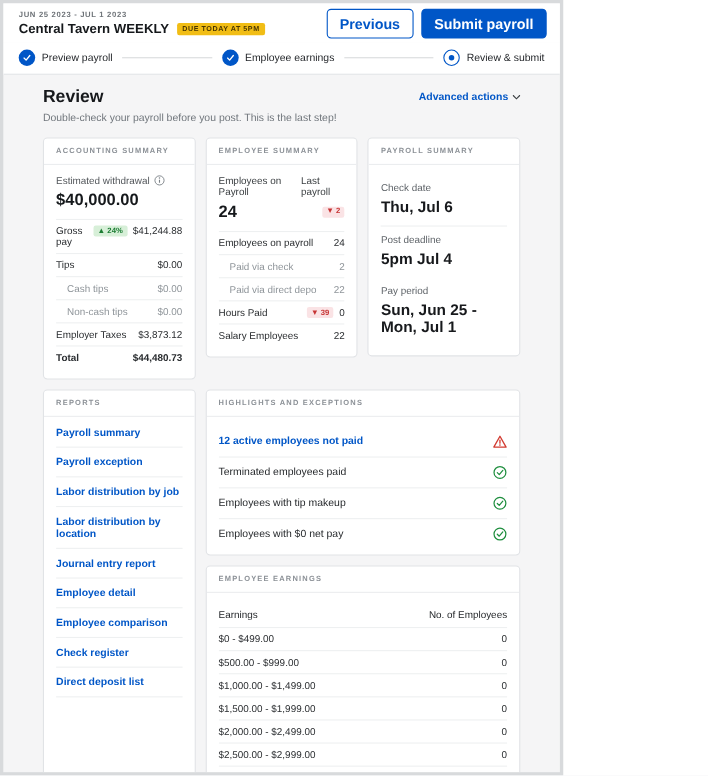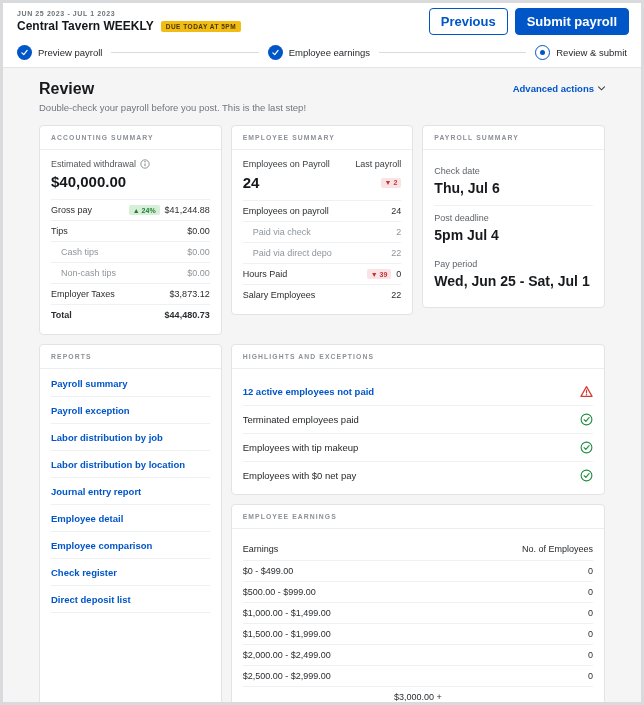--- a/index.html
+++ b/index.html
@@ -3,21 +3,21 @@
 <meta charset="utf-8">
 <style>
   * { box-sizing: border-box; margin: 0; padding: 0; }
   body {
     margin: 0;
     font-family: "Liberation Sans", "DejaVu Sans", sans-serif;
     background: #ffffff;
     color: #1f2226;
   }
   .frame {
-    width: 644px; height: 705px;
+    width: 512px; height: 705px;
     border: 3px solid #d8dadc;
     background: #f5f5f6;
     overflow: hidden;
     display: flex; flex-direction: column;
   }
   
   .topbar {
     background: #fff;
     display: flex; justify-content: space-between; align-items: center;
     padding: 5px 12px 4px 14px;
@@ -284,21 +284,21 @@
           <div class="ps-group divided">
             <div class="ps-label">Check date</div>
             <div class="ps-value">Thu, Jul 6</div>
           </div>
           <div class="ps-group">
             <div class="ps-label">Post deadline</div>
             <div class="ps-value">5pm Jul 4</div>
           </div>
           <div class="ps-group">
             <div class="ps-label">Pay period</div>
-            <div class="ps-value">Wed, Jun 25 - Sat, Jul 1</div>
+            <div class="ps-value">Sun, Jun 25 - Mon, Jul 1</div>
           </div>
         </div>
       </section>
 
       <section class="card card-reports">
         <div class="card-h">Reports</div>
         <div class="card-b">
           <a class="report-link">Payroll summary</a>
           <a class="report-link">Payroll exception</a>
           <a class="report-link">Labor distribution by job</a>

